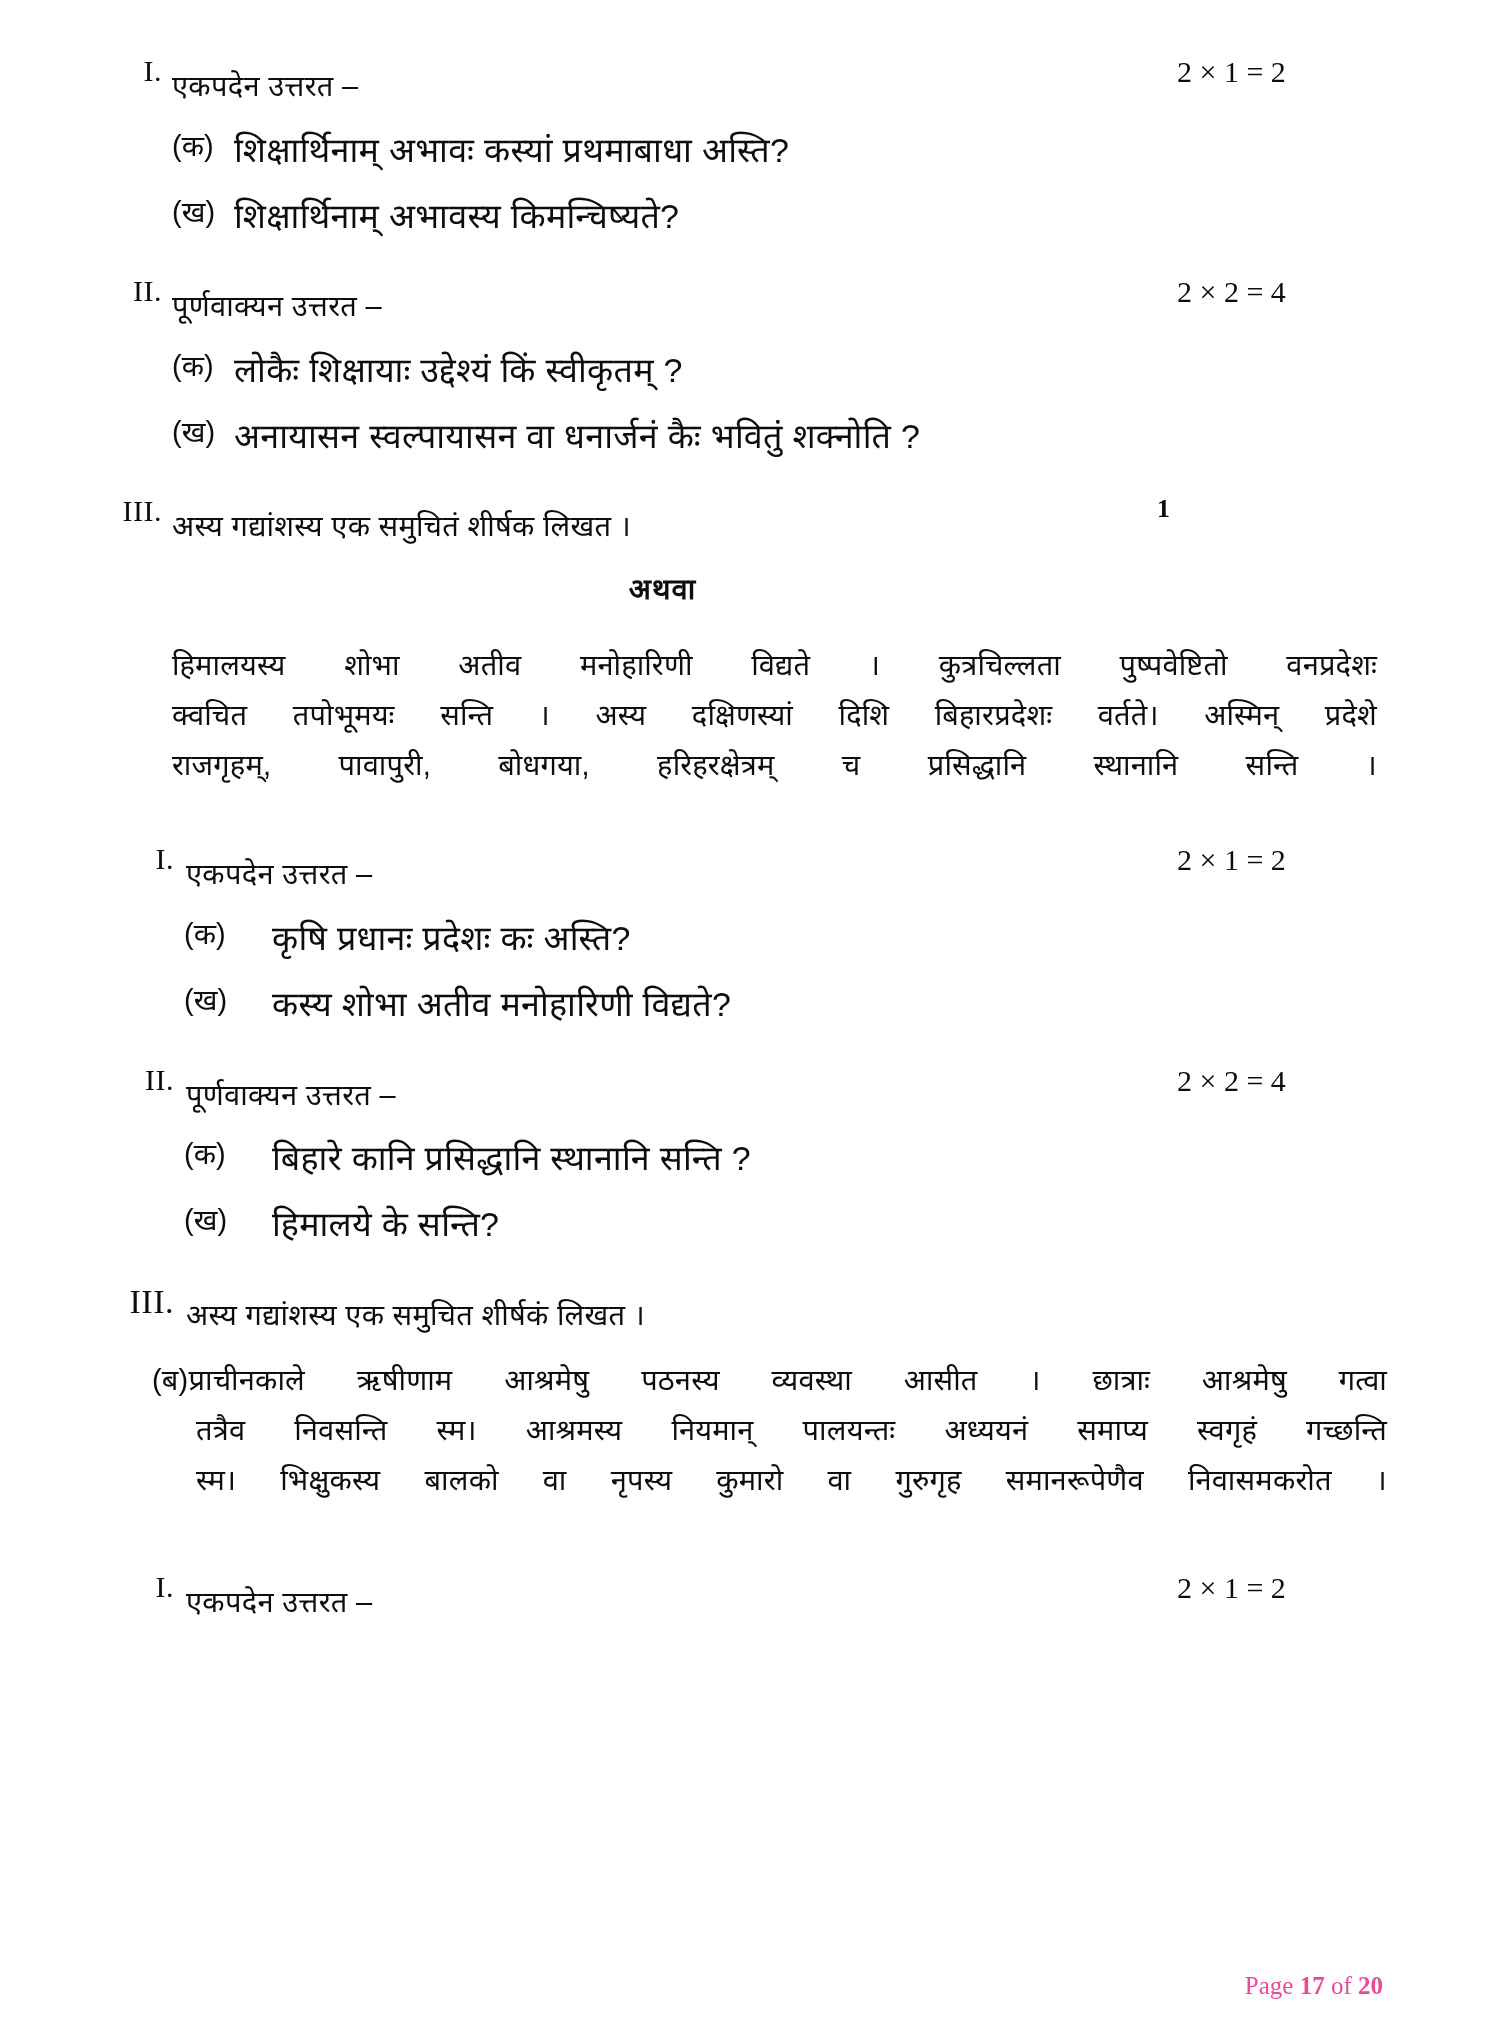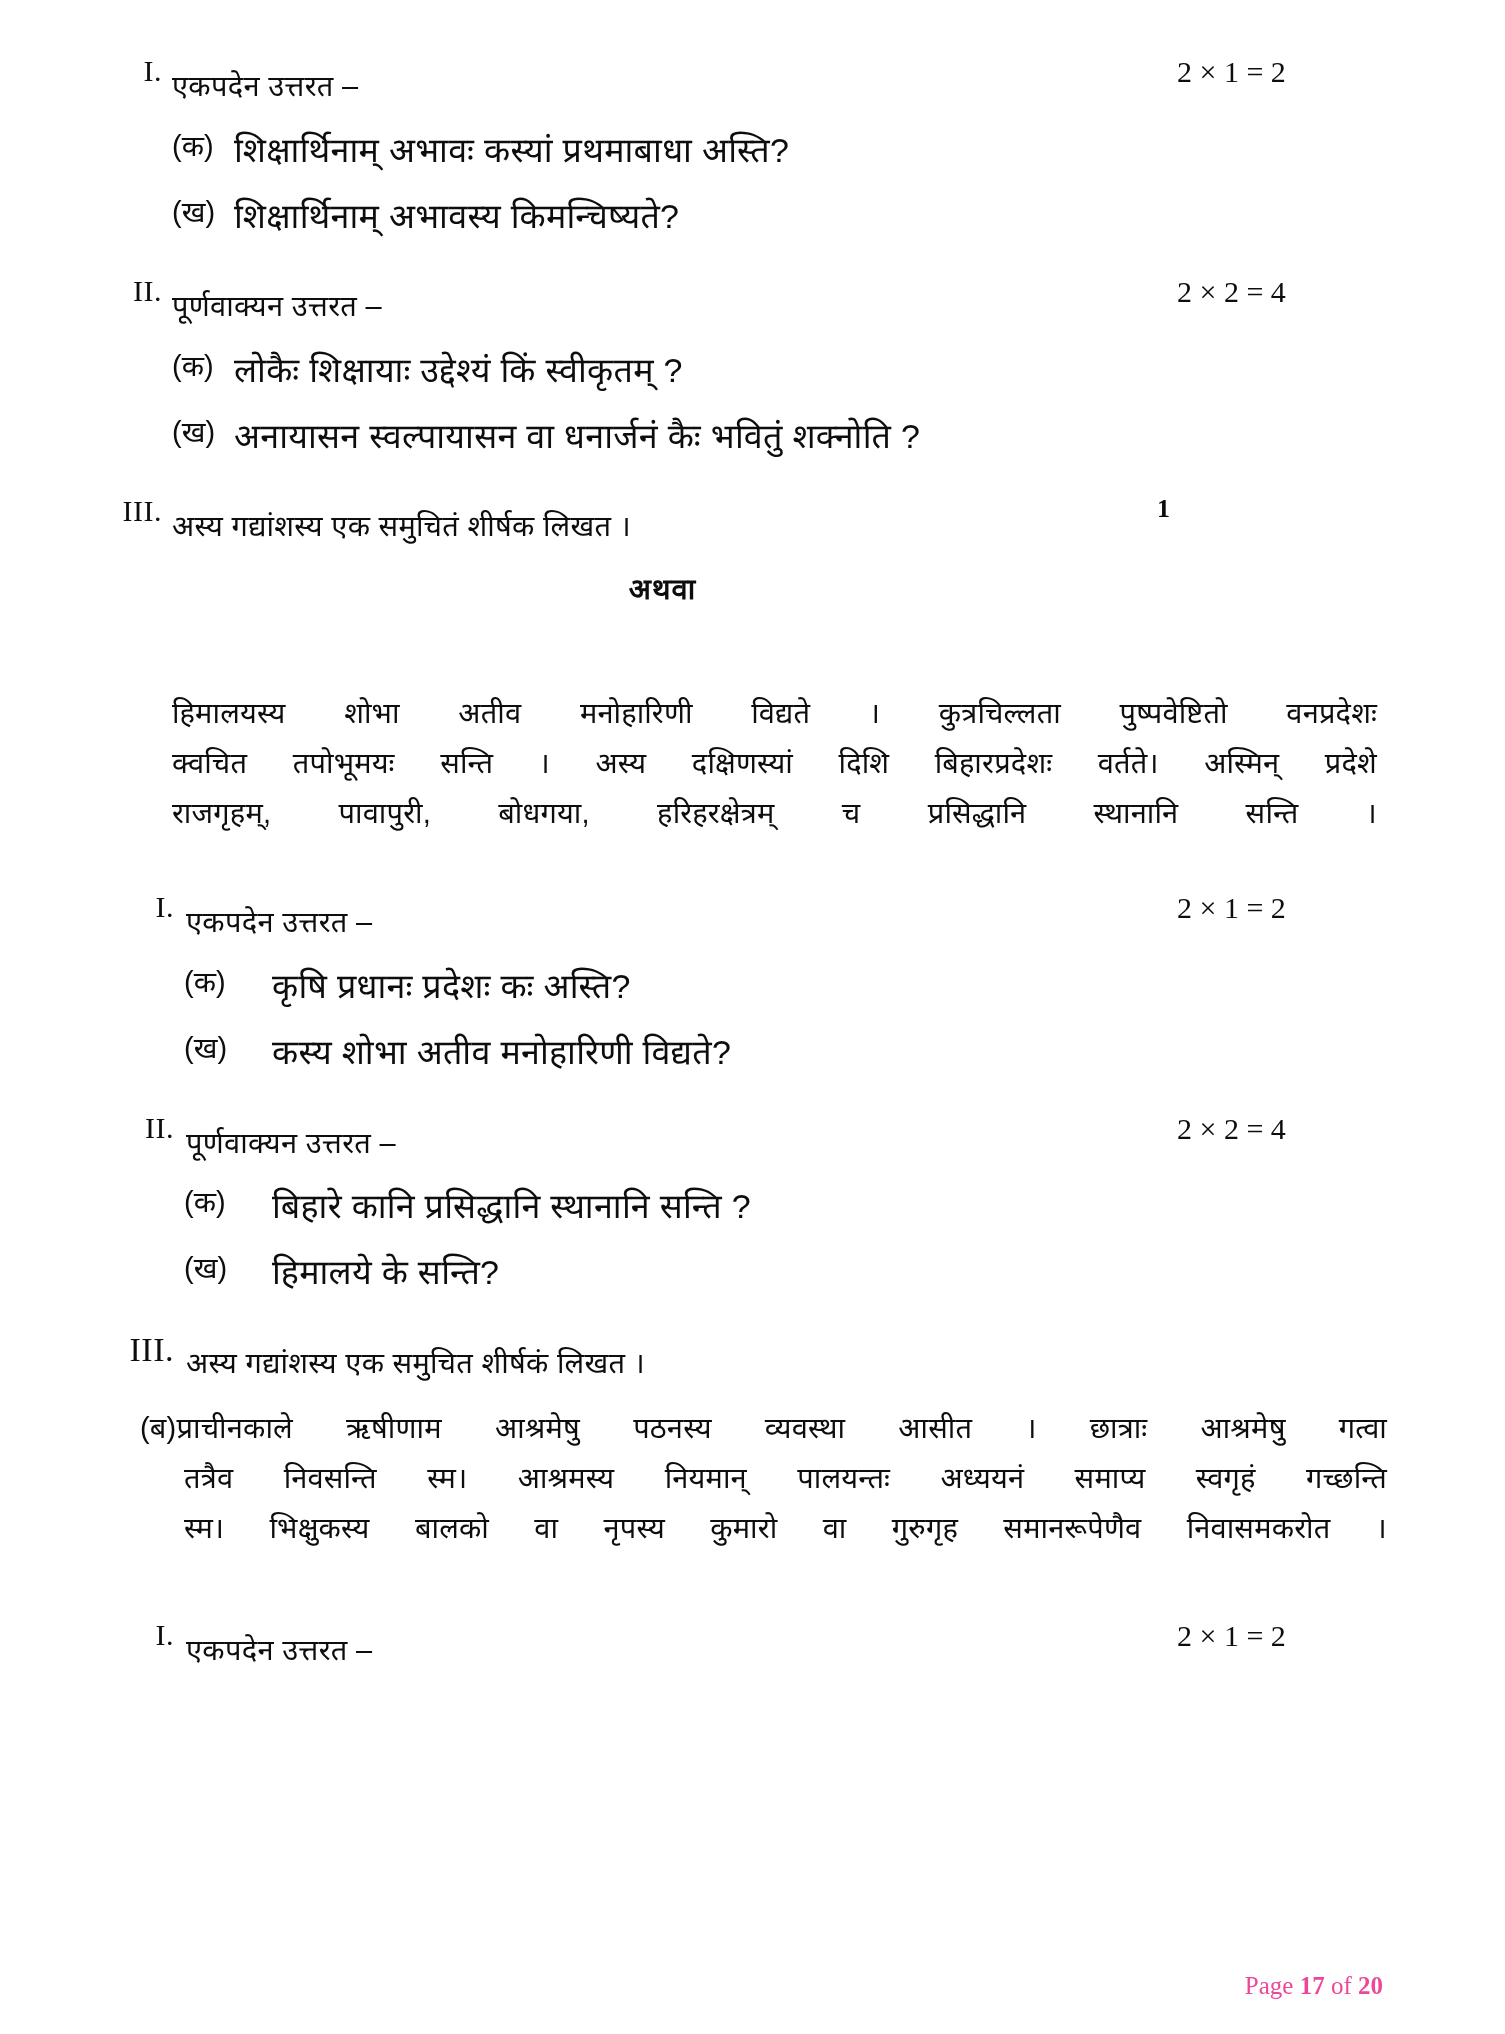--- a/index.html
+++ b/index.html
@@ -105,21 +105,20 @@
 
   
   .passage {
     font-size: 29px;
     line-height: 1.72;
     text-align: justify;
     text-align-last: left;
     letter-spacing: 0.2px;
     padding-left: 54px;
     padding-right: 10px;
-    margin-top: 48px;
   }
   .passage .pline {
     display: block;
     text-align: justify;
     text-align-last: justify;
     white-space: nowrap;
   }
   .passage .pline.last {
     text-align-last: left;
   }
@@ -128,20 +127,21 @@
     font-size: 29px;
     line-height: 1.72;
     letter-spacing: 0.2px;
     padding-left: 22px;
   }
   .passage-b .pline {
     display: block;
     text-align: justify;
     text-align-last: justify;
     white-space: nowrap;
+    margin-left: 12px;
   }
   .passage-b .pline.last { text-align-last: left; }
   .passage-b .hang { padding-left: 44px; }
 
   
   .footer {
     position: absolute;
     right: 122px;
     bottom: 34px;
     font-family: "Liberation Serif", serif;

